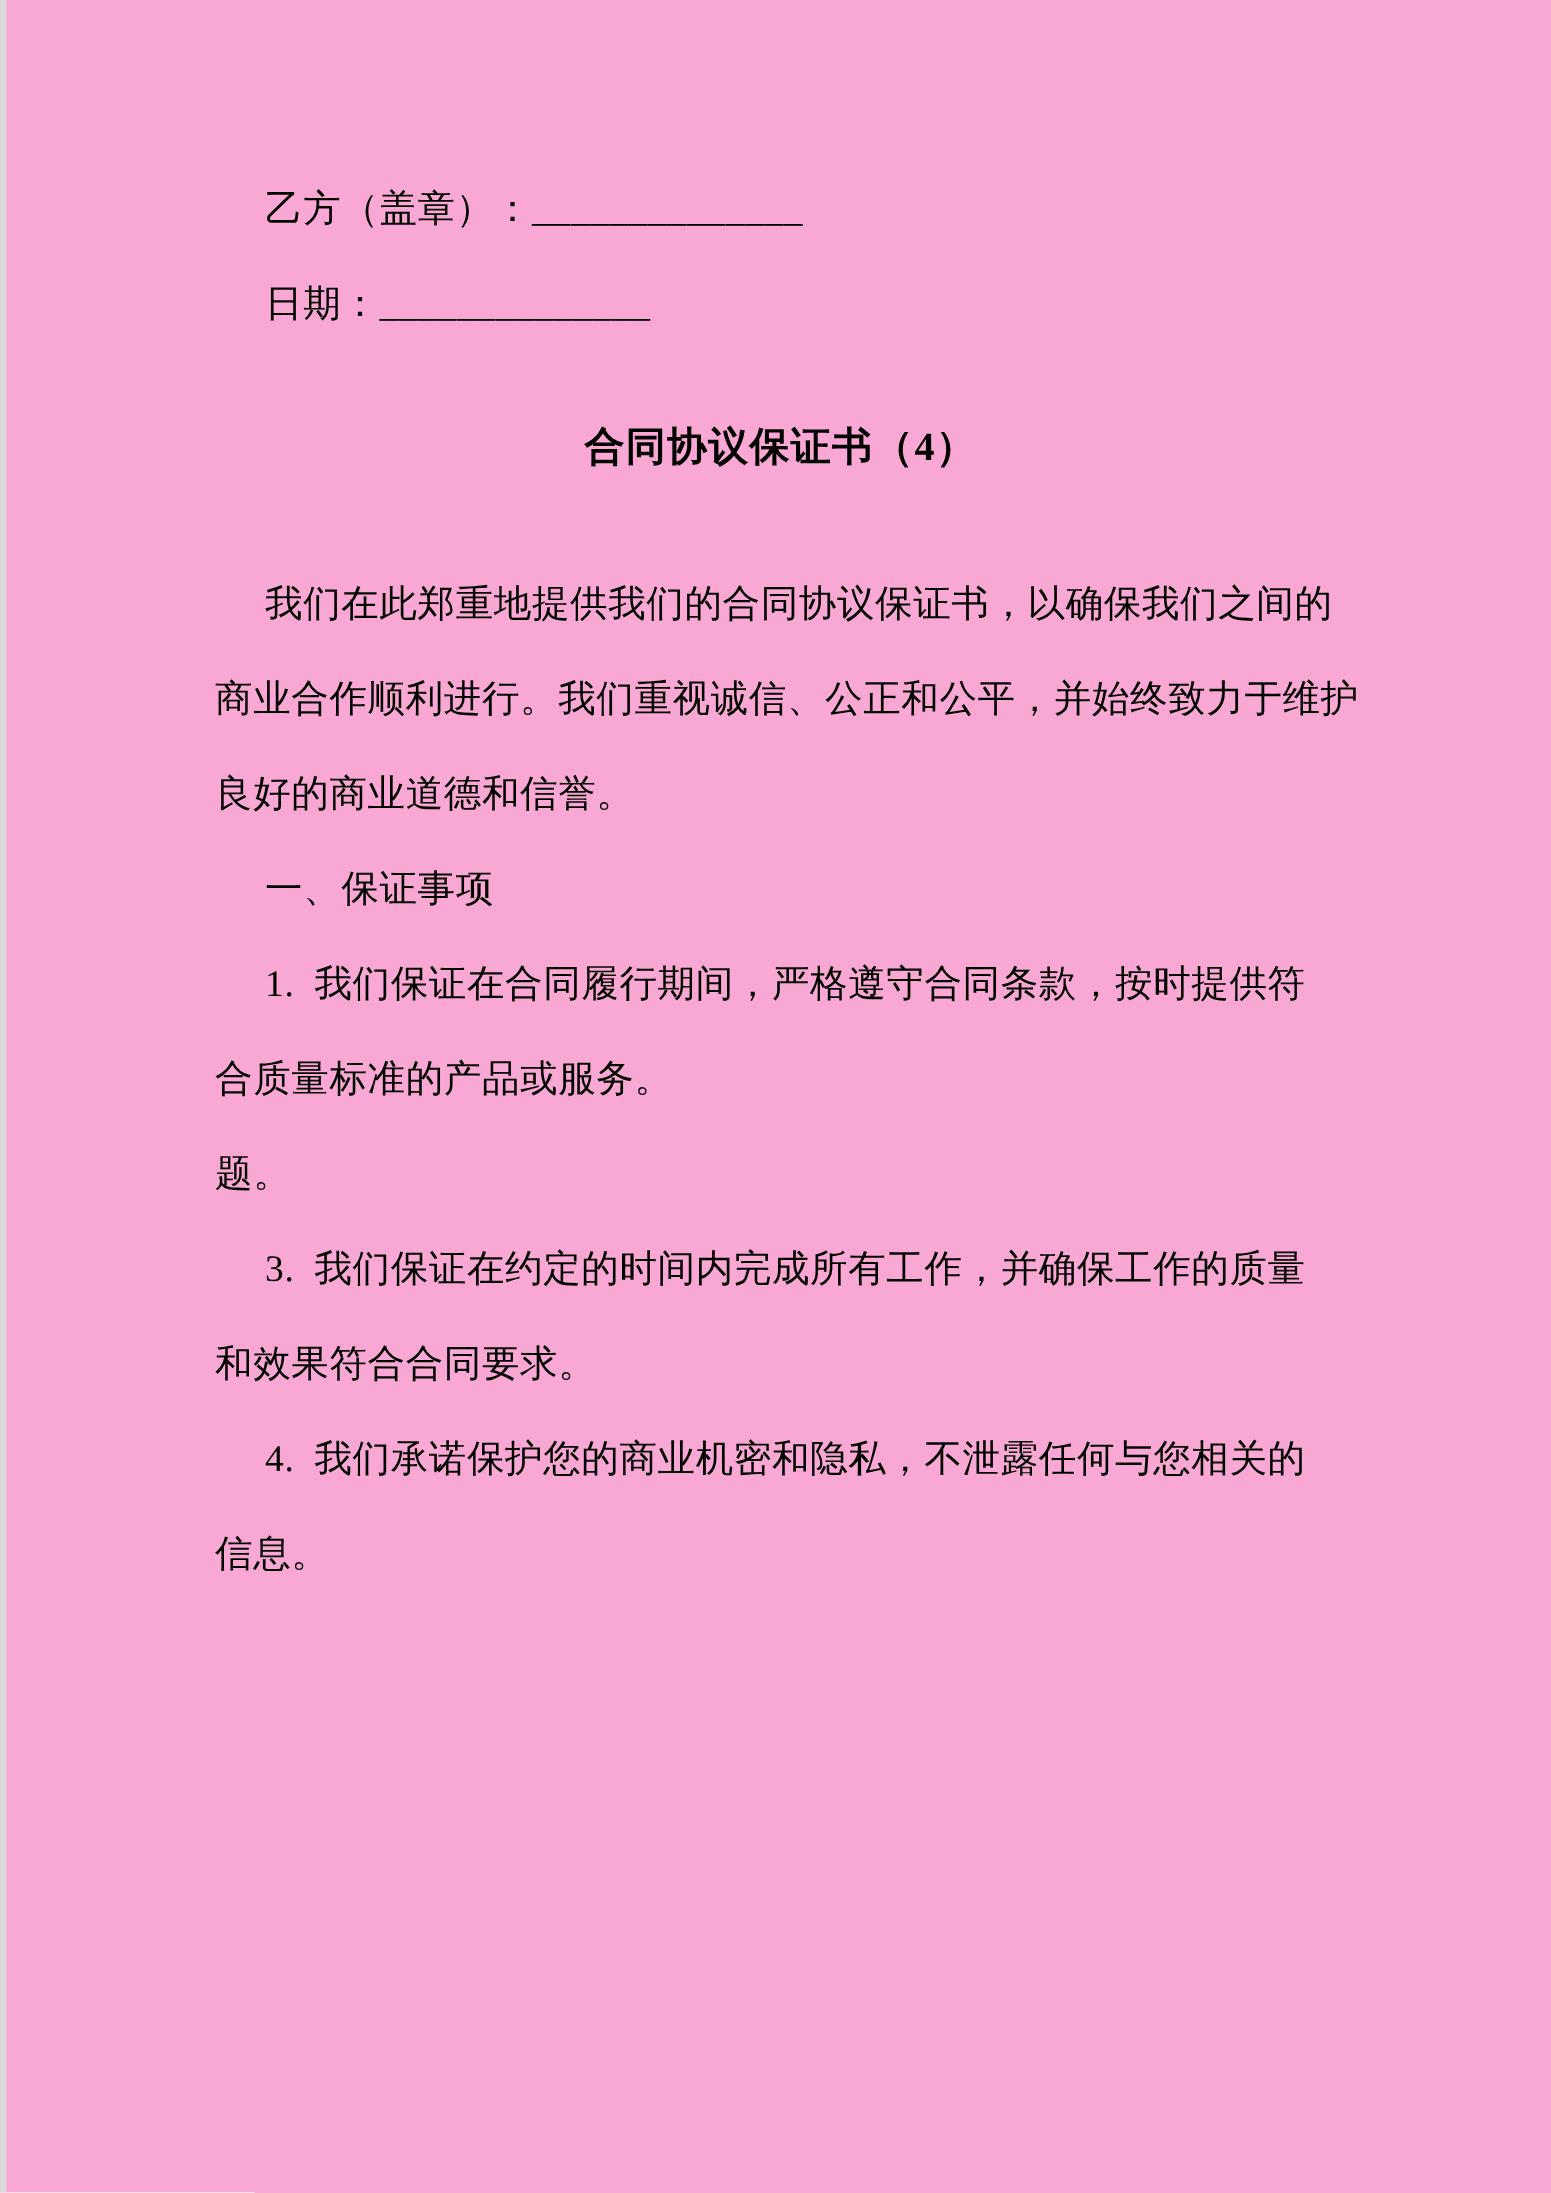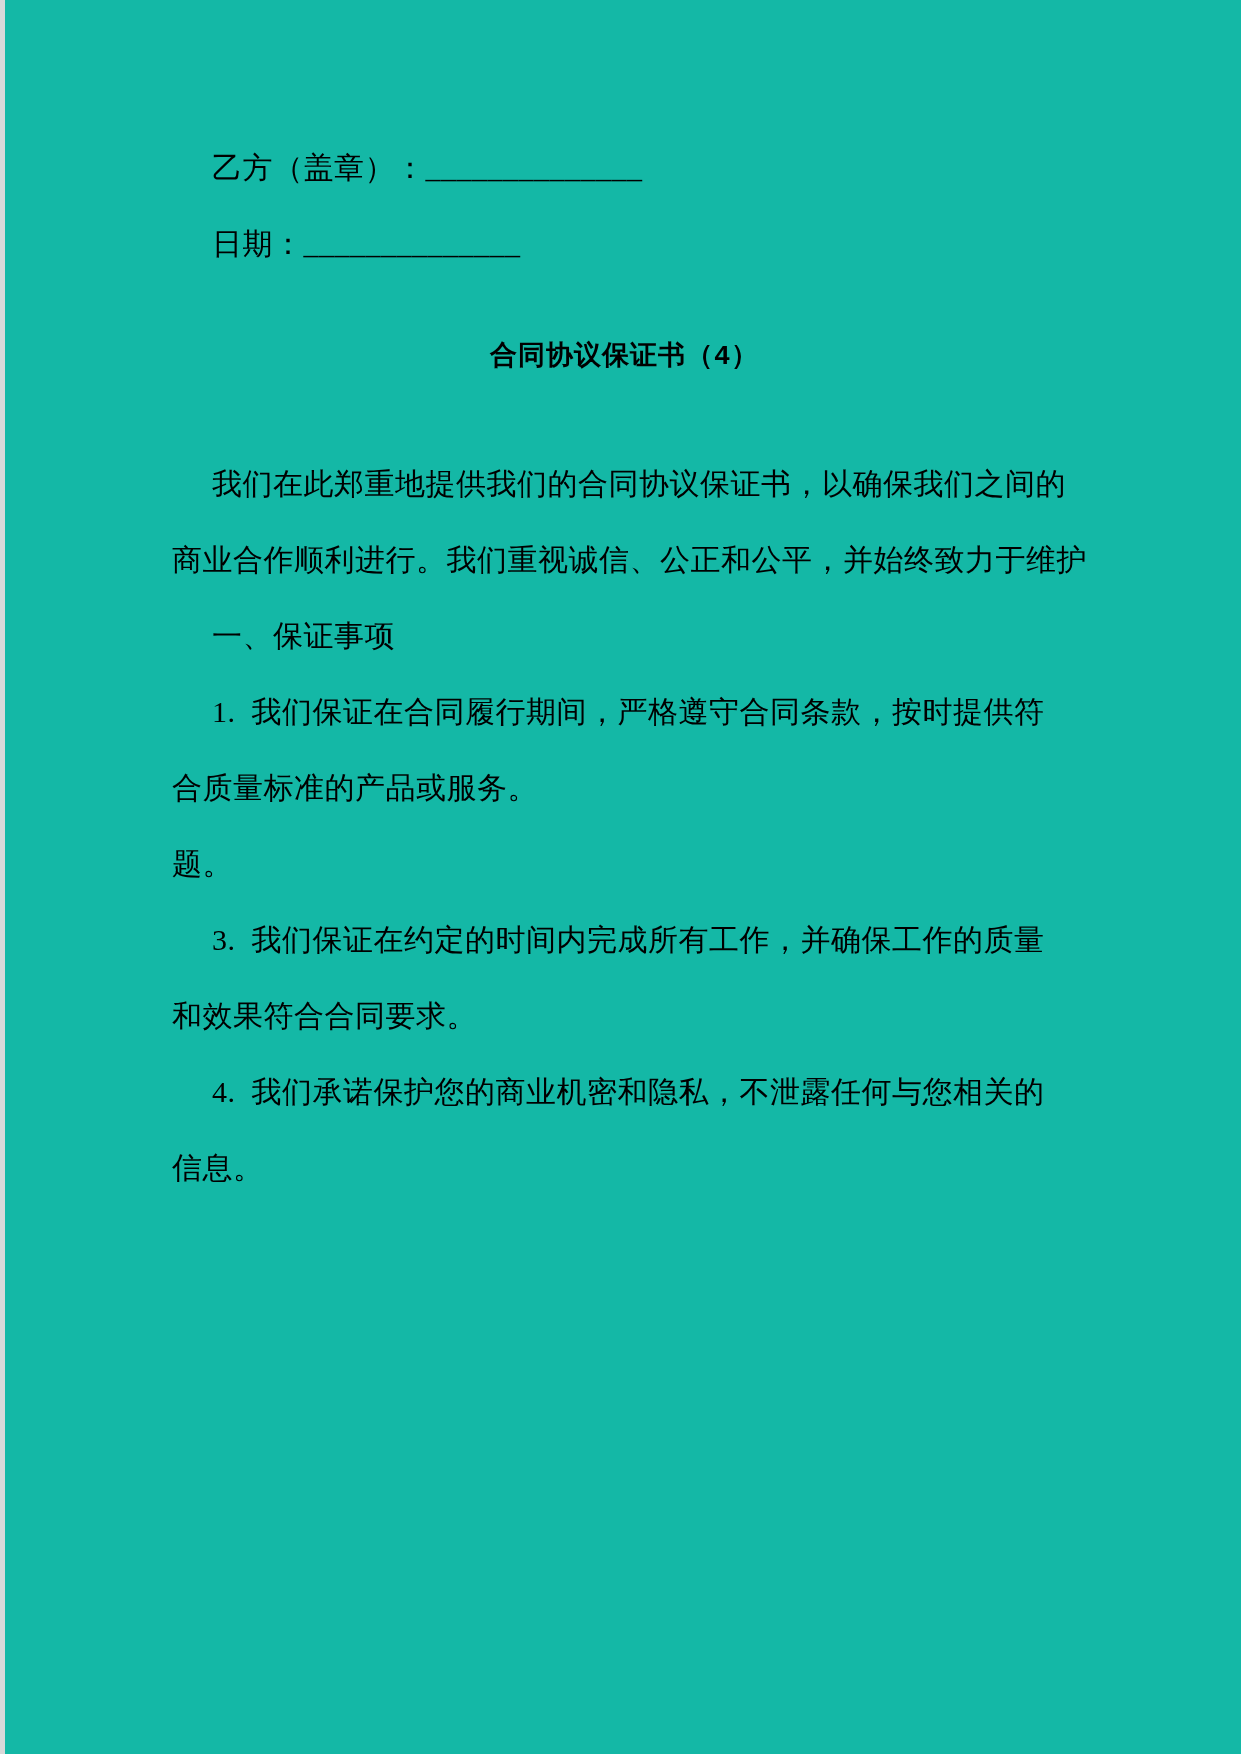--- a/index.html
+++ b/index.html
@@ -4,21 +4,21 @@
 <style>
   html, body {
     margin: 0;
     padding: 0;
     background: #ffffff;
   }
   .page {
     position: relative;
     width: 1241px;
     height: 1754px;
-    background: #14b8a6;
+    background: #f9a8d4;
     overflow: hidden;
     font-family: "Liberation Serif", "DejaVu Serif", serif;
     color: #000000;
   }
   .page-edge {
     position: absolute;
     left: 0;
     top: 0;
     width: 5px;
     height: 100%;
@@ -31,42 +31,42 @@
   }
   .line {
     white-space: pre;
     letter-spacing: 0.5px;
   }
   .line.indent {
     padding-left: 40px;
   }
   .doc-title {
     margin: 37px 0 51px 0;
-    font-size: 27px;
+    font-size: 32px;
     font-weight: bold;
     text-align: center;
     line-height: 76px;
     letter-spacing: 1px;
-    font-family: Liberation Mono, monospace;
   }
 </style>
 </head>
 <body>
 
 <div class="page">
   <div class="page-edge"></div>
   <div class="content">
     <div id="signature-block">
         <div class="line indent">乙方（盖章）：______________</div>
         <div class="line indent">日期：______________</div>
       </div>
     <h1 class="doc-title">合同协议保证书（4）</h1>
     <div id="document-body">
         <div class="line indent">我们在此郑重地提供我们的合同协议保证书，以确保我们之间的</div>
         <div class="line">商业合作顺利进行。我们重视诚信、公正和公平，并始终致力于维护</div>
+        <div class="line">良好的商业道德和信誉。</div>
         <div class="line indent">一、保证事项</div>
         <div class="line indent">1.  我们保证在合同履行期间，严格遵守合同条款，按时提供符</div>
         <div class="line">合质量标准的产品或服务。</div>
         <div class="line">题。</div>
         <div class="line indent">3.  我们保证在约定的时间内完成所有工作，并确保工作的质量</div>
         <div class="line">和效果符合合同要求。</div>
         <div class="line indent">4.  我们承诺保护您的商业机密和隐私，不泄露任何与您相关的</div>
         <div class="line">信息。</div>
       </div>
   </div>

